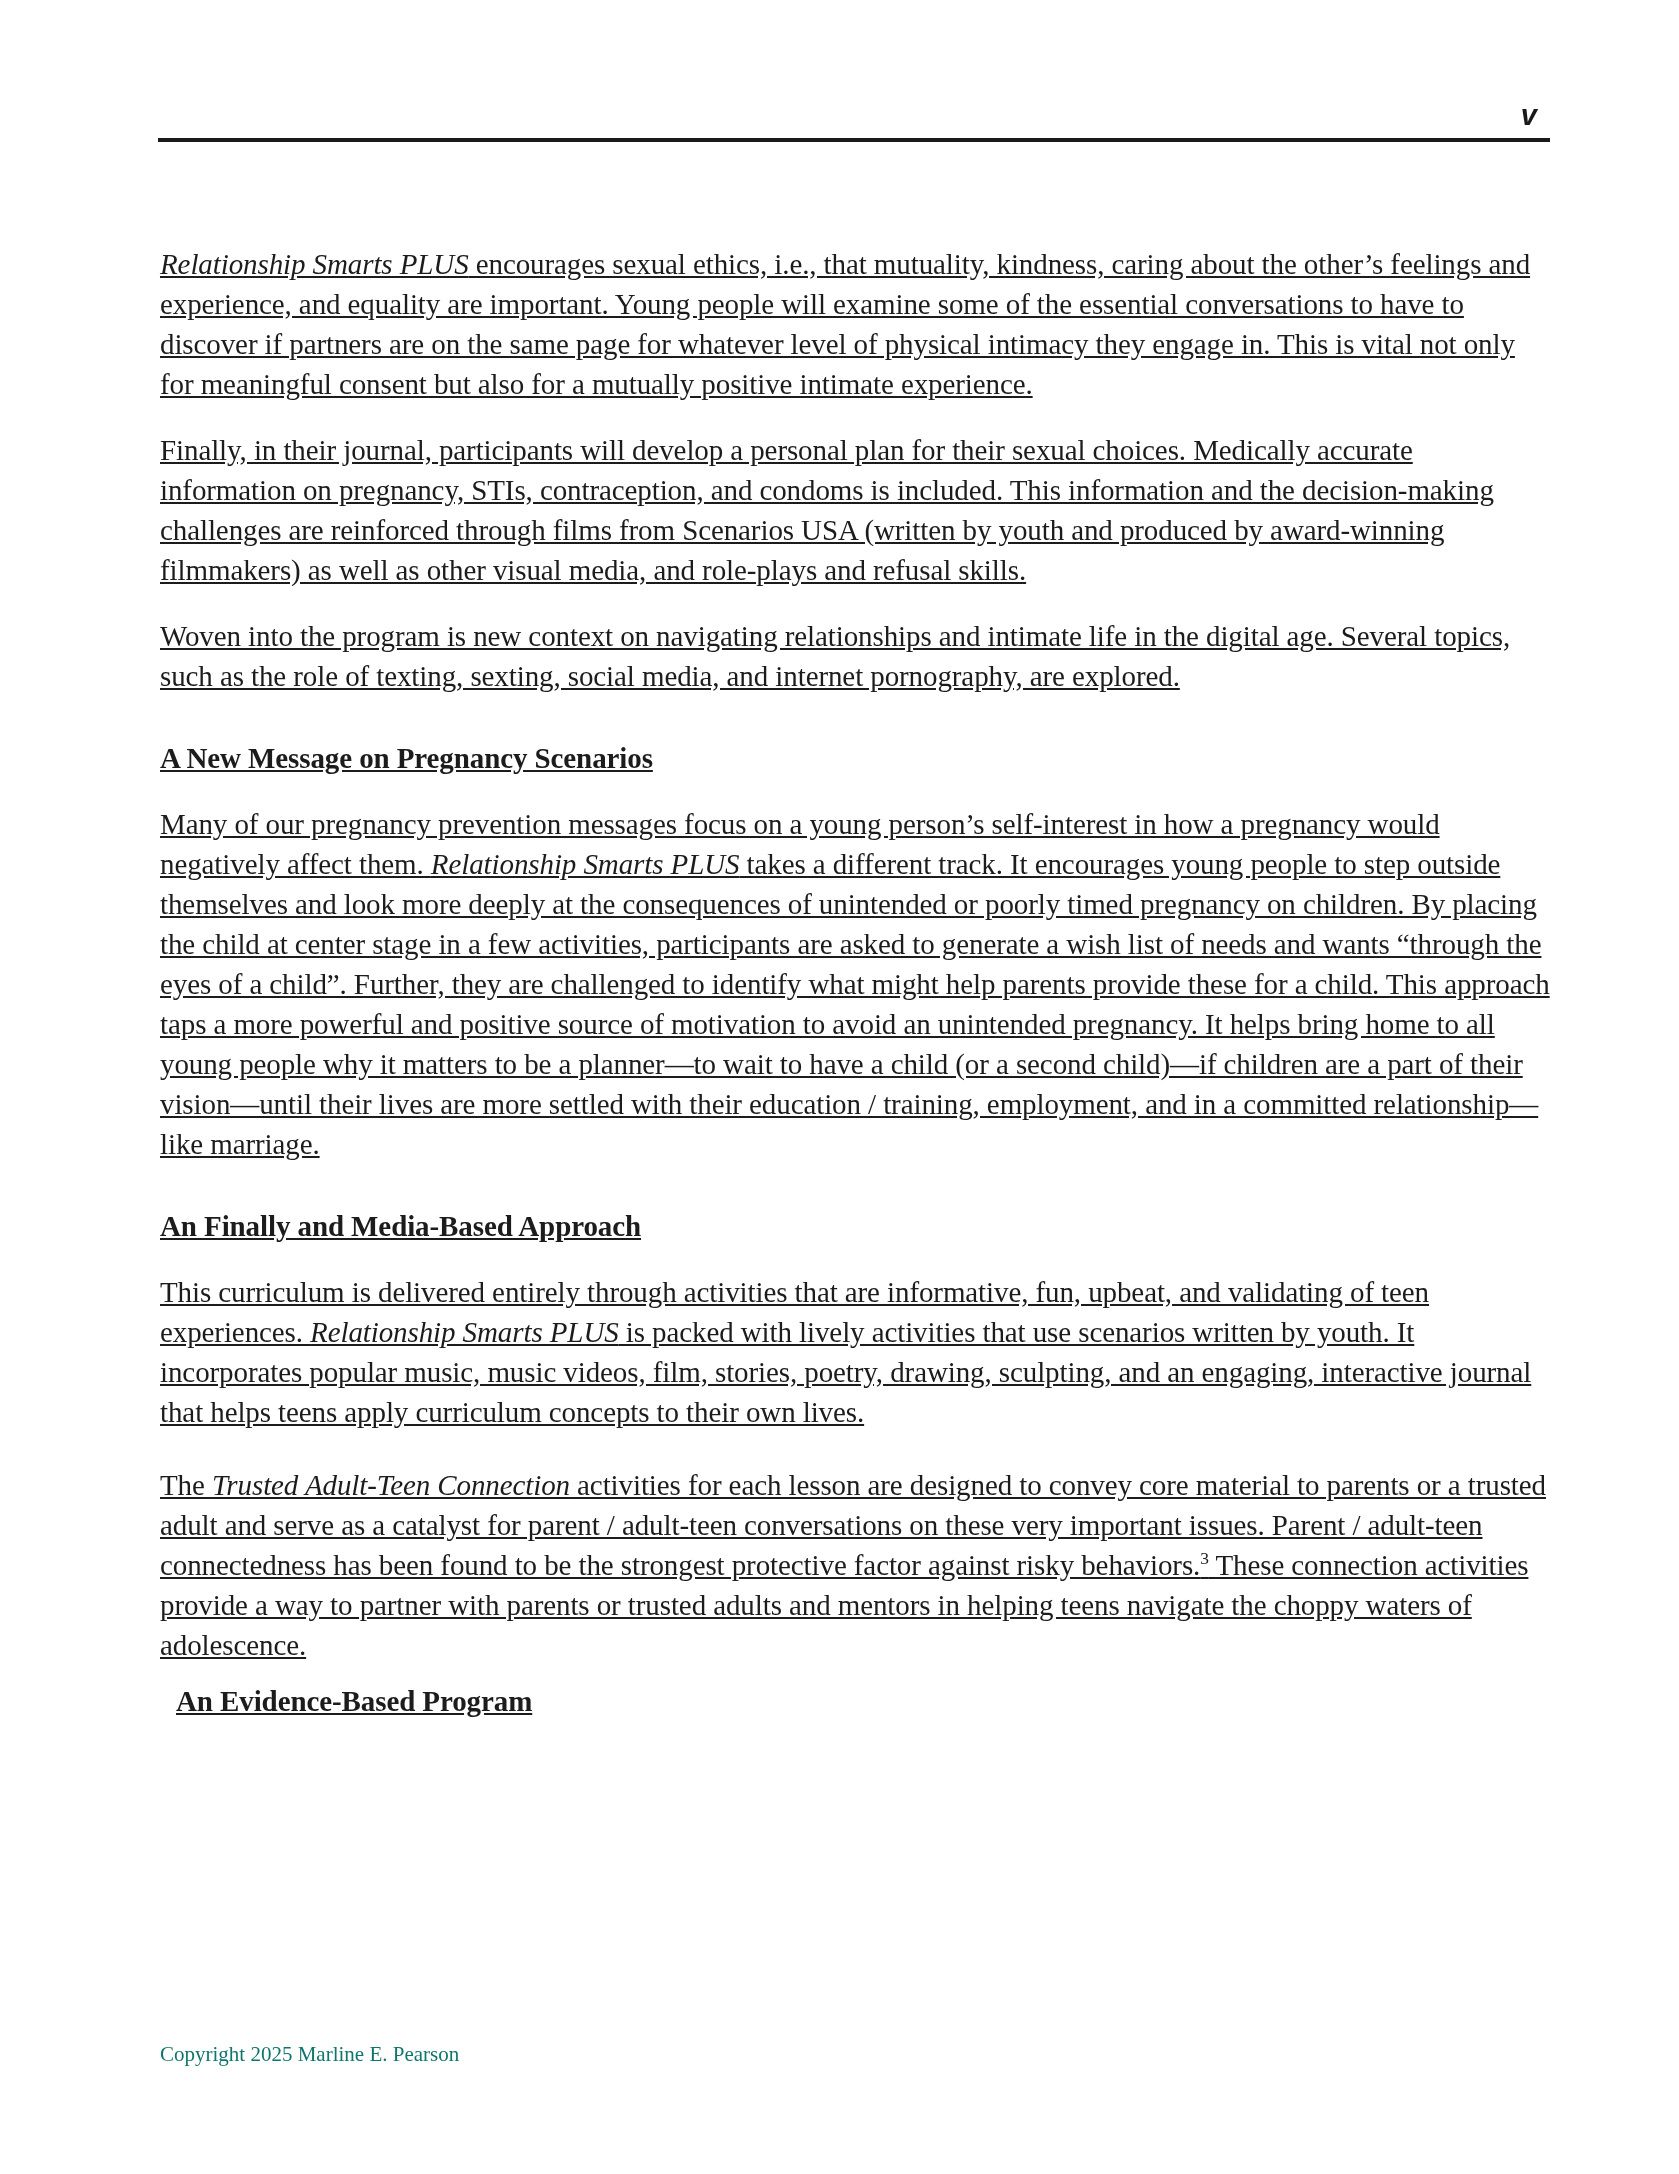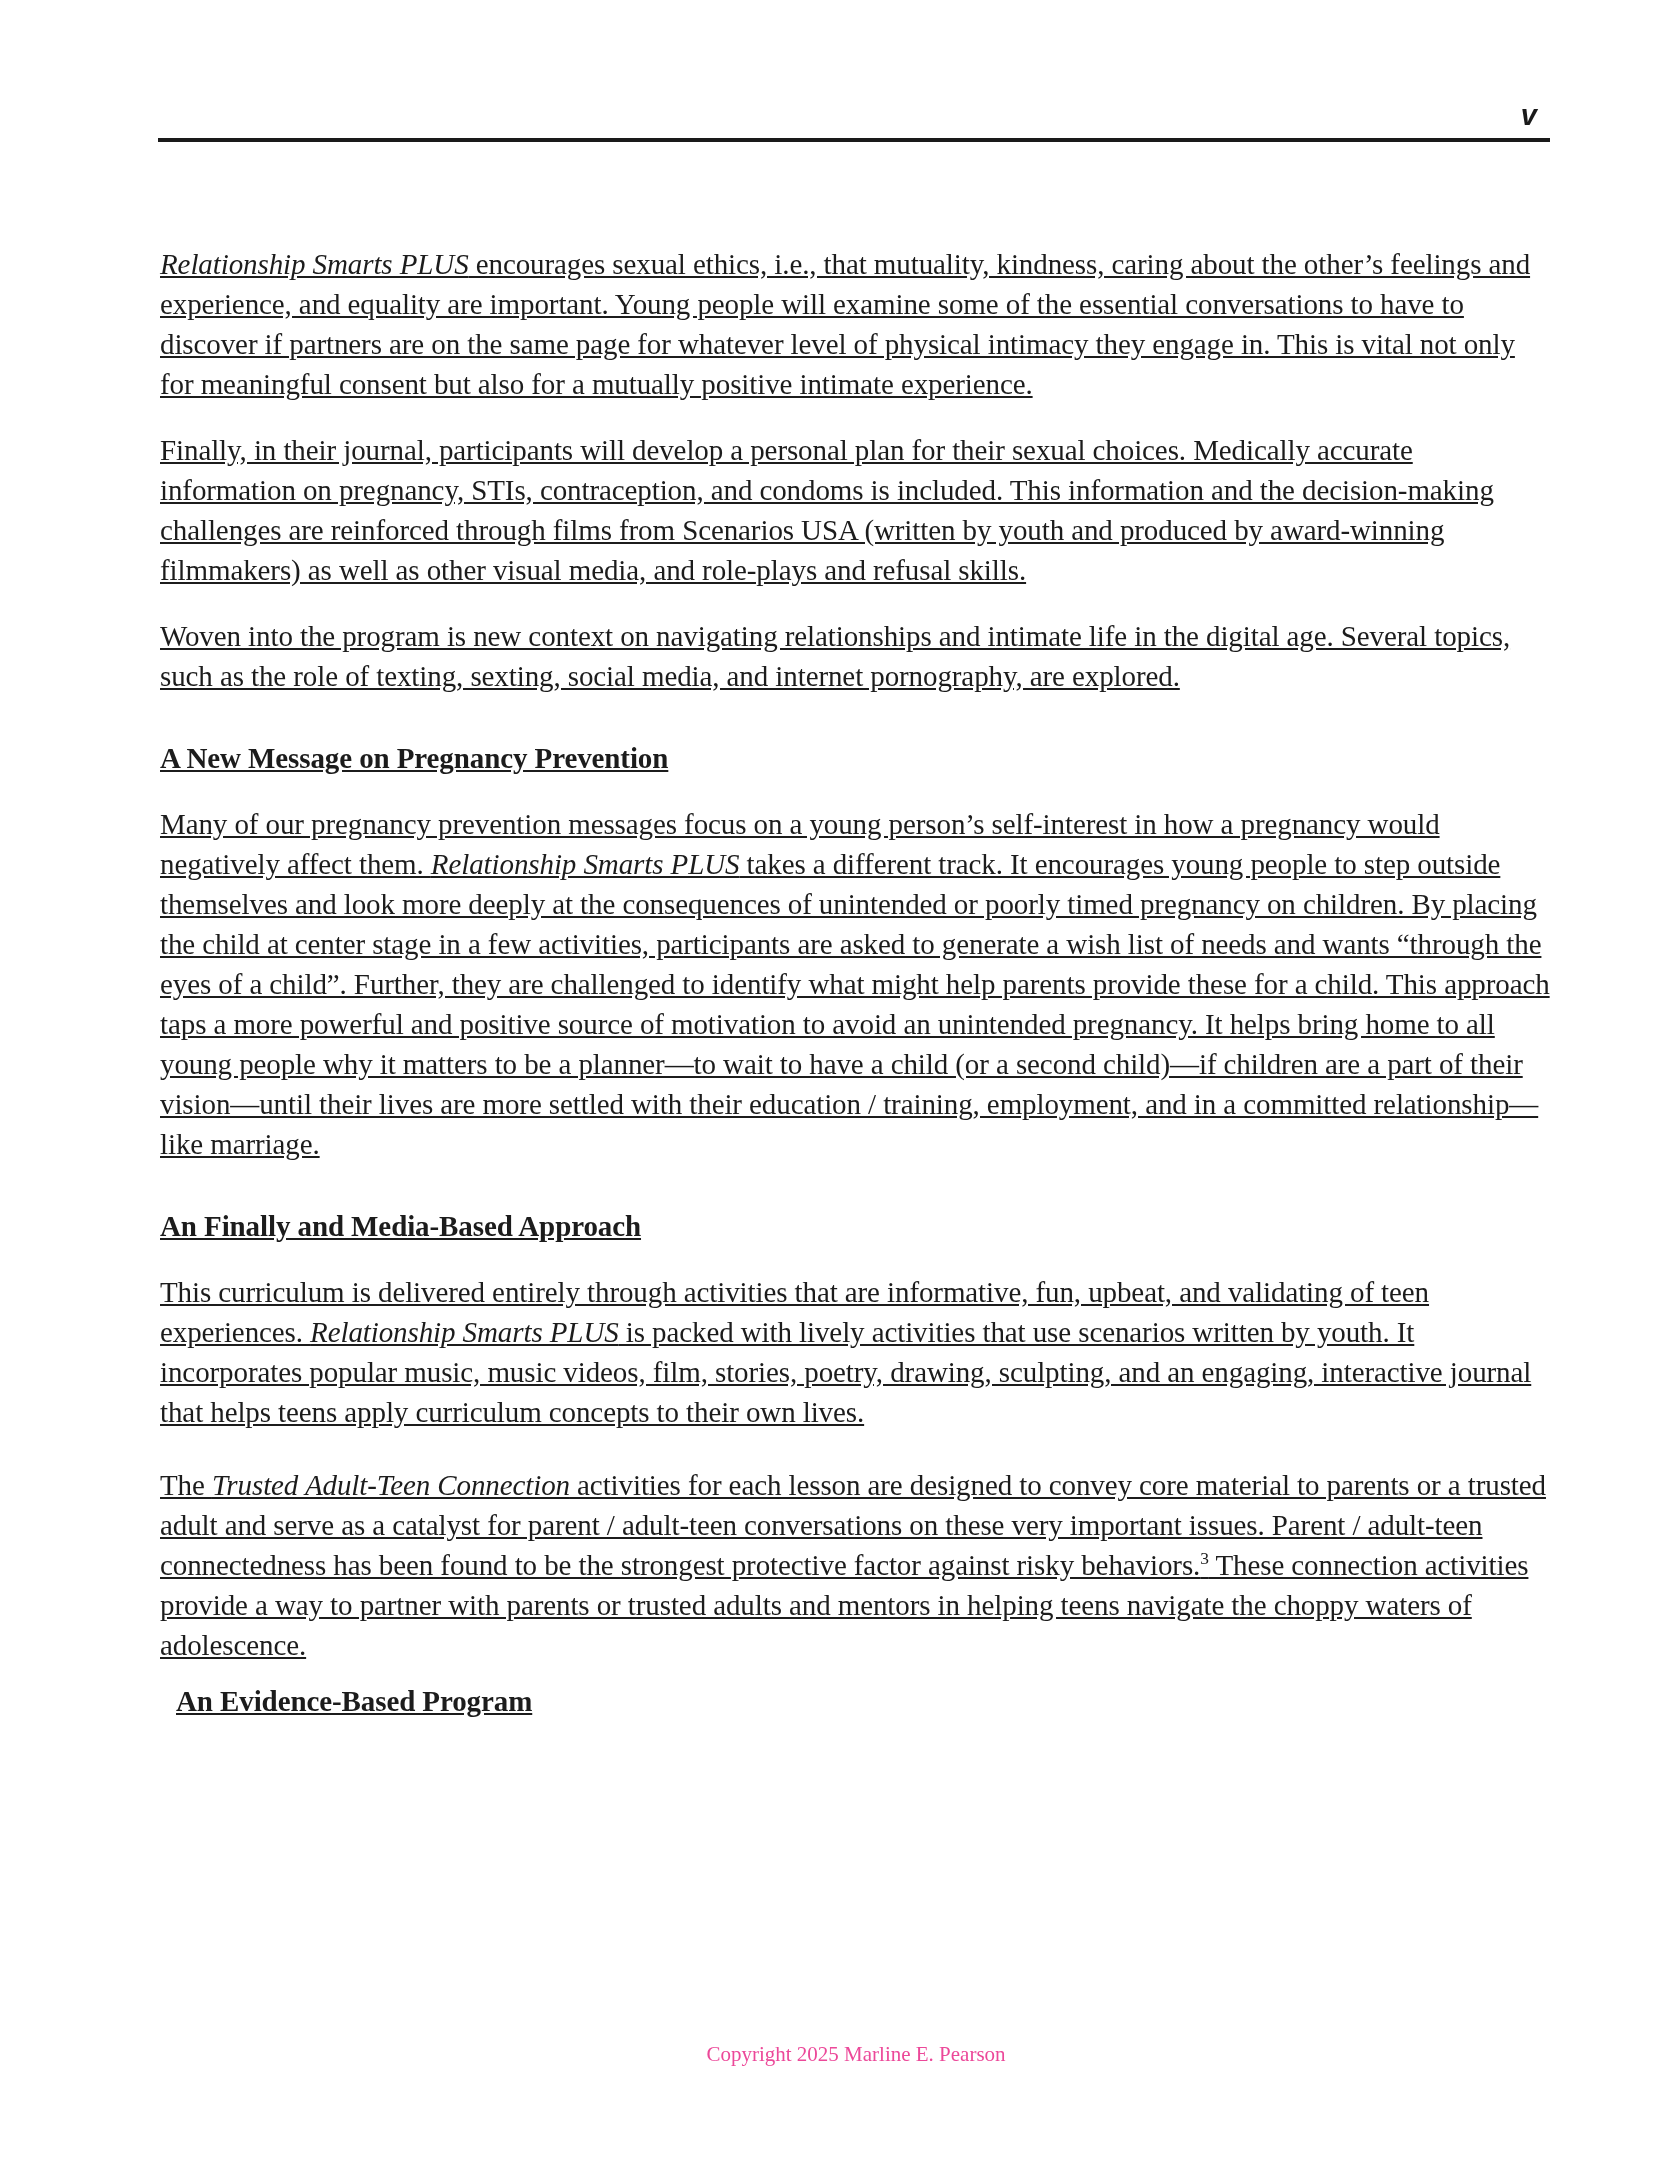--- a/index.html
+++ b/index.html
@@ -63,37 +63,37 @@
   sup {
     font-size: 0.6em;
     line-height: 0;
     vertical-align: super;
   }
   .page-footer {
     position: absolute;
     top: 2041px;
     left: 160px;
     width: 1392px;
-    text-align: center;
+    text-align: left;
     font-size: 21px;
     line-height: 26px;
-    color: #ec4899;
+    color: #0f766e;
   }
 </style>
 </head>
 <body>
 
 <div class="page">
   <div class="page-number">v</div>
   <hr class="header-rule">
   <main class="page-body">
       <p class="para"><span class="italic">Relationship Smarts PLUS</span><span> encourages sexual ethics, i.e., that mutuality, kindness, caring about the other’s feelings and experience, and equality are important. Young people will examine some of the essential conversations to have to discover if partners are on the same page for whatever level of physical intimacy they engage in. This is vital not only for meaningful consent but also for a mutually positive intimate experience.</span></p>
       <p class="para"><span>Finally, in their journal, participants will develop a personal plan for their sexual choices. Medically accurate information on pregnancy, STIs, contraception, and condoms is included. This information and the decision-making challenges are reinforced through films from Scenarios USA (written by youth and produced by award-winning filmmakers) as well as other visual media, and role-plays and refusal skills.</span></p>
       <p class="para"><span>Woven into the program is new context on navigating relationships and intimate life in the digital age. Several topics, such as the role of texting, sexting, social media, and internet pornography, are explored.</span></p>
-      <h2 class="heading"><span>A New Message on Pregnancy Prevention</span></h2>
+      <h2 class="heading"><span>A New Message on Pregnancy Scenarios</span></h2>
       <p class="para"><span>Many of our pregnancy prevention messages focus on a young person’s self-interest in how a pregnancy would negatively affect them. </span><span class="italic">Relationship Smarts PLUS</span><span> takes a different track. It encourages young people to step outside themselves and look more deeply at the consequences of unintended or poorly timed pregnancy on children. By placing the child at center stage in a few activities, participants are asked to generate a wish list of needs and wants “through the eyes of a child”. Further, they are challenged to identify what might help parents provide these for a child. This approach taps a more powerful and positive source of motivation to avoid an unintended pregnancy. It helps bring home to all young people why it matters to be a planner—to wait to have a child (or a second child)—if children are a part of their vision—until their lives are more settled with their education / training, employment, and in a committed relationship—like marriage.</span></p>
       <h2 class="heading"><span>An Finally and Media-Based Approach</span></h2>
       <p class="para"><span>This curriculum is delivered entirely through activities that are informative, fun, upbeat, and validating of teen experiences. </span><span class="italic">Relationship Smarts PLUS</span><span> is packed with lively activities that use scenarios written by youth. It incorporates popular music, music videos, film, stories, poetry, drawing, sculpting, and an engaging, interactive journal that helps teens apply curriculum concepts to their own lives.</span></p>
       <p class="para mb0"><span>The </span><span class="italic">Trusted Adult-Teen Connection</span><span> activities for each lesson are designed to convey core material to parents or a trusted adult and serve as a catalyst for parent / adult-teen conversations on these very important issues. Parent / adult-teen connectedness has been found to be the strongest protective factor against risky behaviors.</span><sup>3</sup><span> These connection activities provide a way to partner with parents or trusted adults and mentors in helping teens navigate the choppy waters of adolescence.</span></p>
       <h2 class="heading tight"><span>An Evidence-Based Program</span></h2>
     </main>
   <div class="page-footer">
     <span>Copyright 2025 Marline E. Pearson</span>
   </div>
 </div>

